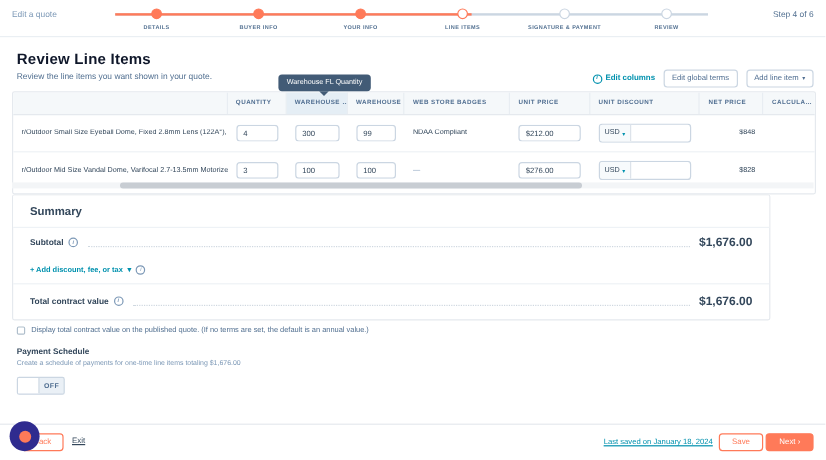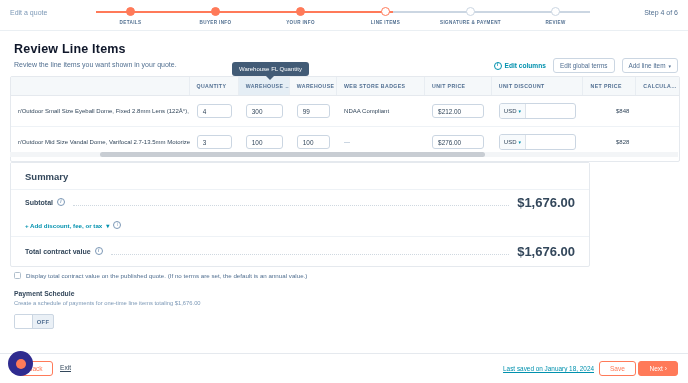--- a/index.html
+++ b/index.html
@@ -87,31 +87,31 @@
   .usd-blank{flex:1;}
   .muted-dash{color:#7c98b6;}
 
   
   .hscroll{position:absolute;left:10px;top:150px;width:668px;height:9px;}
   .hscroll-track{position:absolute;left:0;top:2px;width:668px;height:5px;background:#f3f5f7;}
   .hscroll-thumb{position:absolute;left:90px;top:2px;width:385px;height:5px;border-radius:3px;background:#c8cdd3;}
 
   
   .summary{
-    position:absolute;left:10px;top:162px;width:580px;height:105px;
+    position:absolute;left:10px;top:162px;width:632px;height:105px;
     background:#fff;border:1px solid #e5e9ee;border-radius:2px;box-sizing:border-box;
   }
   .sum-head{
     height:26px;display:flex;align-items:center;padding-left:14px;
     font-size:9.5px;font-weight:700;color:#33475b;border-bottom:1px solid #eef2f6;background:#fff;
   }
   .sum-row{display:flex;align-items:center;padding:0 14px;height:24px;}
   .sum-label{display:flex;align-items:center;gap:4px;font-size:7px;font-weight:700;color:#33475b;white-space:nowrap;}
   .dots{flex:1;height:1px;border-top:1px dotted #cfd8e0;margin:0 8px;position:relative;top:4px;}
-  .sum-amount{font-size:13px;font-weight:700;color:#33475b;}
+  .sum-amount{font-size:10px;font-weight:700;color:#33475b;}
   .sum-sep{height:1px;background:#eef2f6;margin:0;}
   .addlink{display:flex;align-items:center;gap:4px;padding:0 14px;height:22px;}
   .addlink span.t{font-size:6.2px;font-weight:700;color:#0091ae;cursor:pointer;}
 
   
   .checkrow{position:absolute;left:14px;top:272px;display:flex;align-items:center;gap:5px;}
   .cbox{width:7px;height:7px;border:1px solid #b0bfcc;border-radius:1.5px;background:#fff;box-sizing:border-box;}
   .checkrow .txt{font-size:6.2px;color:#516f90;}
   .pay-title{position:absolute;left:14px;top:290px;font-size:6.8px;font-weight:700;color:#33475b;}
   .pay-sub{position:absolute;left:14px;top:300px;font-size:5.8px;color:#7c98b6;}

